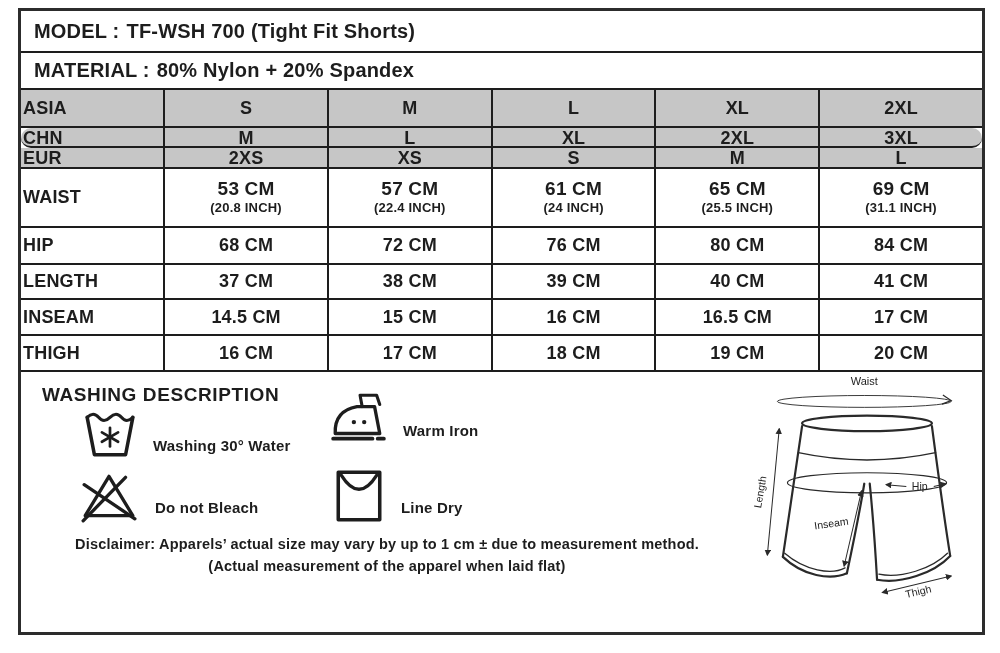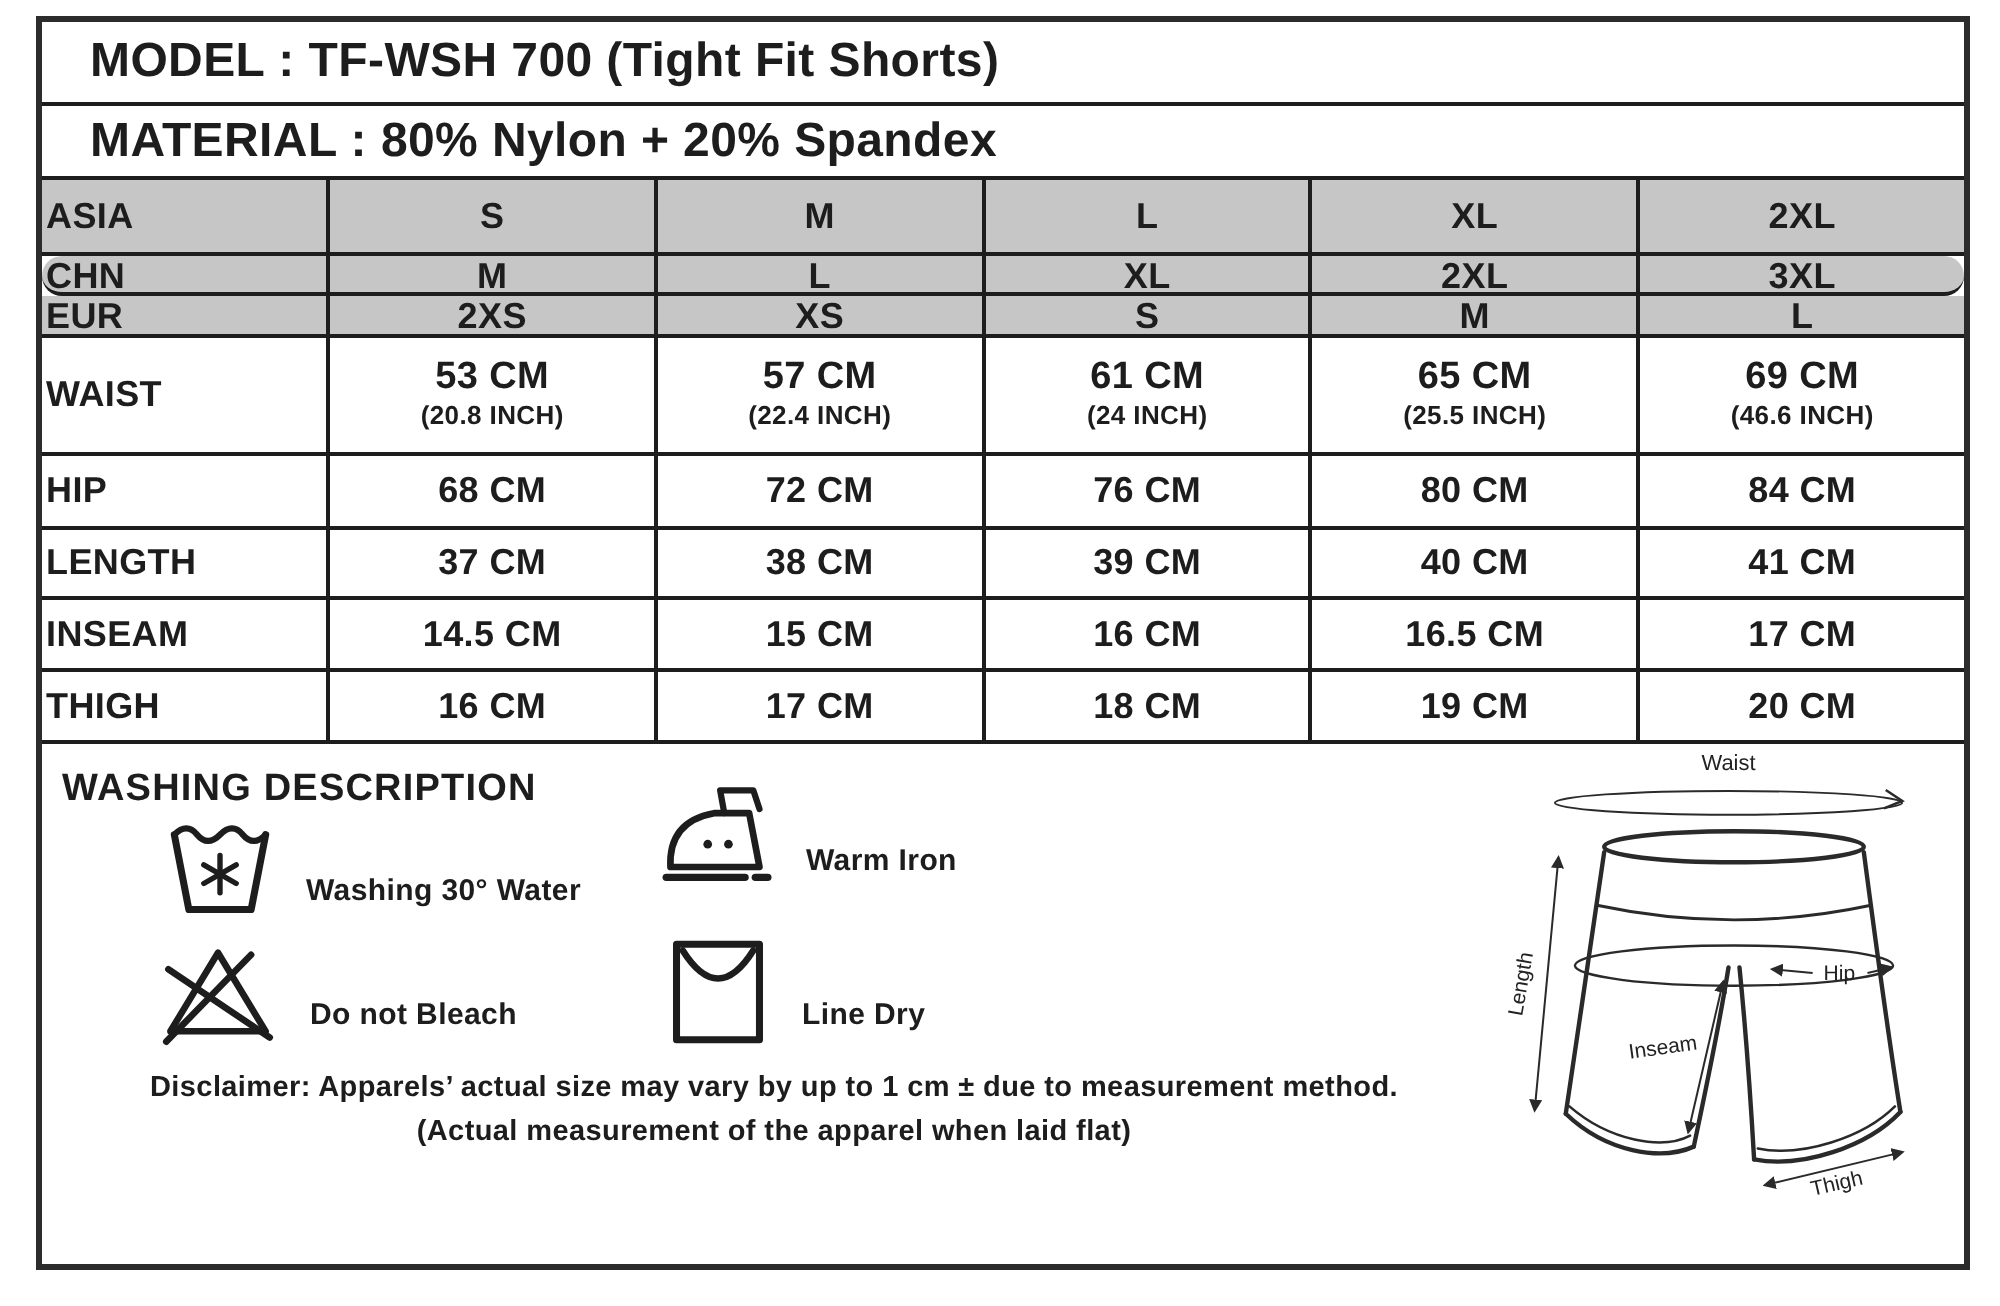--- a/index.html
+++ b/index.html
@@ -7,22 +7,22 @@
     width:1000px; height:653px; background:#ffffff; position:relative;
     font-family:"Liberation Sans", sans-serif; color:#1d1d1d;
     -webkit-font-smoothing:antialiased;
   }
   .sheet {
     position:absolute; left:18px; top:8px; width:967px; height:627px;
     border:3px solid #2c2c2c; box-sizing:border-box; background:#fff;
   }
   
   .hdr-row {
-    display:flex; align-items:center; padding-left:24px; box-sizing:border-box;
-    border-bottom:2px solid #1d1d1d; font-weight:bold; font-size:24px; letter-spacing:.2px;
+    display:flex; align-items:center; padding-left:13px; box-sizing:border-box;
+    border-bottom:2px solid #1d1d1d; font-weight:bold; font-size:20px; letter-spacing:.2px;
   }
   .hdr-row .lbl { margin-right:7px; }
   .r-model { height:42px; }
   .r-material { height:37px; }
   
   .row {
     display:grid; grid-template-columns:14.8% 1fr 1fr 1fr 1fr 1fr;
     box-sizing:border-box; border-bottom:2px solid #1d1d1d;
   }
   .r-asia { height:38px; }
@@ -39,21 +39,21 @@
     font-weight:bold; font-size:18px; border-left:2px solid #1d1d1d;
     box-sizing:border-box; letter-spacing:.2px;
   }
   .label-cell { justify-content:flex-start; padding-left:2px; border-left:none; }
   .stack { flex-direction:column; line-height:1.1; }
   .stack .cm { font-size:19px; }
   .stack .inch { font-size:13px; margin-top:1px; }
   
   .bottom { position:relative; height:229px; box-sizing:border-box; }
   .wash-title {
-    position:absolute; left:10px; top:12px; font-weight:bold; font-size:19px; letter-spacing:.6px;
+    position:absolute; left:21px; top:12px; font-weight:bold; font-size:19px; letter-spacing:.6px;
   }
   .wash-item { position:absolute; display:flex; align-items:flex-end; gap:16px; }
   .wash-item .wlabel { font-weight:bold; font-size:15px; padding-bottom:8px; letter-spacing:.2px; }
   .wi-1 { left:62px; top:36px; }
   .wi-2 { left:308px; top:19px; }
   .wi-3 { left:58px; top:96px; }
   .wi-4 { left:312px; top:96px; }
   .disclaimer {
     position:absolute; left:0; top:161px; width:732px; text-align:center;
     font-weight:bold; font-size:14.5px; line-height:1.55; letter-spacing:.2px;
@@ -119,21 +119,21 @@
     <div class="cell stack">
       <span class="cm">61 CM</span>
       <span class="inch">(24 INCH)</span>
     </div>
     <div class="cell stack">
       <span class="cm">65 CM</span>
       <span class="inch">(25.5 INCH)</span>
     </div>
     <div class="cell stack">
       <span class="cm">69 CM</span>
-      <span class="inch">(46.6 INCH)</span>
+      <span class="inch">(31.1 INCH)</span>
     </div>
   </div>
 
   <div class="row r-hip">
     <div class="cell label-cell">HIP</div>
     <div class="cell">68 CM</div>
     <div class="cell">72 CM</div>
     <div class="cell">76 CM</div>
     <div class="cell">80 CM</div>
     <div class="cell">84 CM</div>

